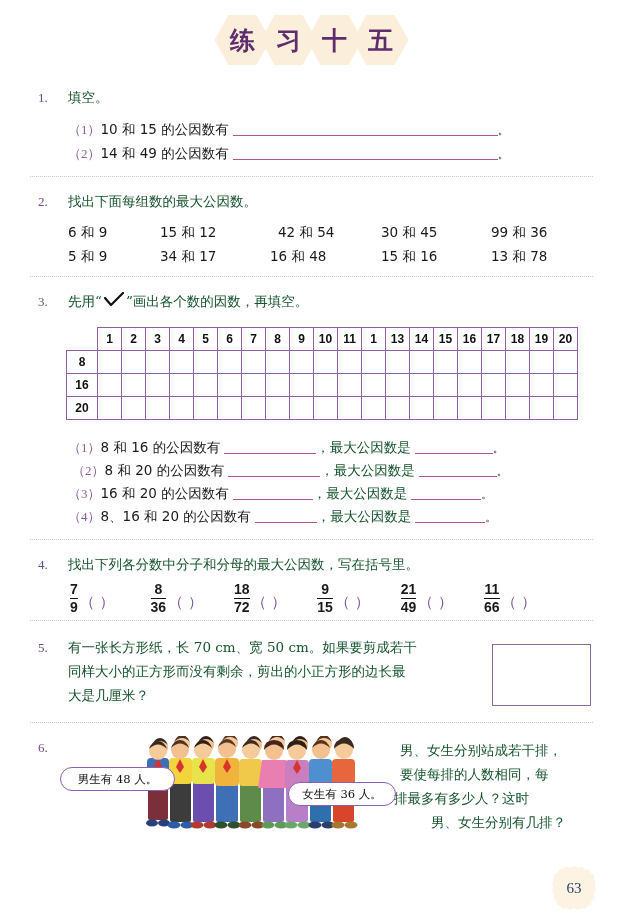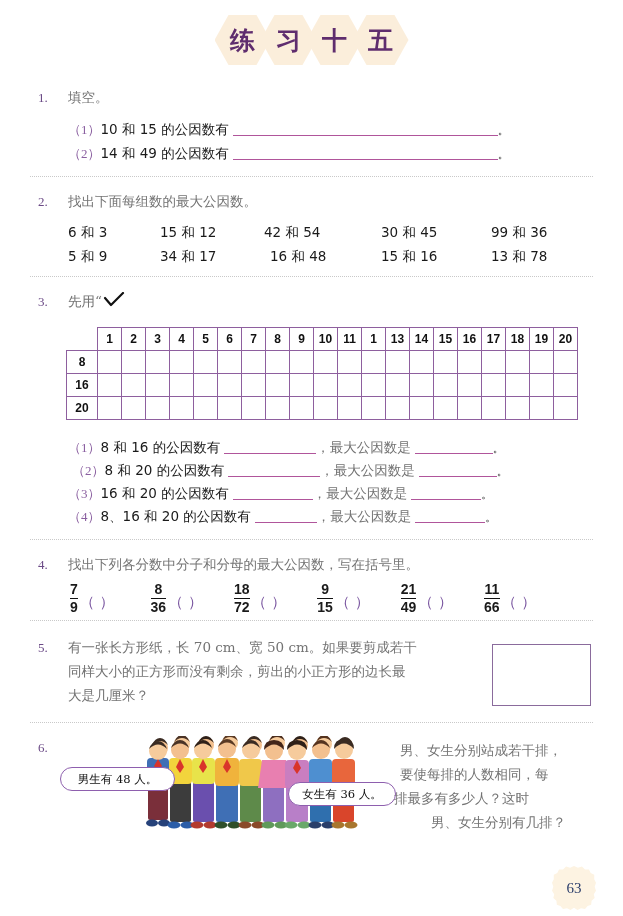--- a/index.html
+++ b/index.html
@@ -48,21 +48,21 @@
   }
   .zh {
     font-family: "DejaVu Sans", "Liberation Sans", sans-serif;
     font-size: 13.5px;
     color: #1a1a1a;
     white-space: nowrap;
   }
   .zh-serif {
     font-family: "DejaVu Serif", "Liberation Serif", serif;
     font-size: 13.5px;
-    color: #737373;
+    color: #14532d;
     white-space: nowrap;
   }
   .paren { color: #8a5fa0; font-size: 13px; }
 
   
   .rule {
     display: inline-block;
     border-bottom: 1.4px solid #b0559b;
     vertical-align: -2px;
   }
@@ -192,42 +192,43 @@
 <div class="abs" style="left:68px; top:144px; white-space:nowrap;">
   <span class="paren">（2）</span><span class="zh">14 和 49 的公因数有</span>
   <span class="rule" style="width:265px;"></span><span class="circ">。</span>
 </div>
 
 <div class="sep" style="top:176px;"></div>
 
 <div class="abs qnum" style="left:38px; top:194px;">2.</div>
 <div class="abs zh-serif" style="left:68px; top:193px;">找出下面每组数的最大公因数。</div>
 
-<div class="abs zh" style="left:68px;  top:224px;">6 和 3</div>
+<div class="abs zh" style="left:68px;  top:224px;">6 和 9</div>
 <div class="abs zh" style="left:160px; top:224px;">15 和 12</div>
-<div class="abs zh" style="left:264px; top:224px;">42 和 54</div>
+<div class="abs zh" style="left:278px; top:224px;">42 和 54</div>
 <div class="abs zh" style="left:381px; top:224px;">30 和 45</div>
 <div class="abs zh" style="left:491px; top:224px;">99 和 36</div>
 
 <div class="abs zh" style="left:68px;  top:248px;">5 和 9</div>
 <div class="abs zh" style="left:160px; top:248px;">34 和 17</div>
 <div class="abs zh" style="left:270px; top:248px;">16 和 48</div>
 <div class="abs zh" style="left:381px; top:248px;">15 和 16</div>
 <div class="abs zh" style="left:491px; top:248px;">13 和 78</div>
 
 <div class="sep" style="top:276px;"></div>
 
 <div class="abs qnum" style="left:38px; top:294px;">3.</div>
 <div class="abs" style="left:68px; top:292px; white-space:nowrap; display:flex; align-items:center;">
   <span class="zh-serif">先用“</span>
   <span style="display:inline-block; margin:0 1px;">
     <svg width="22" height="16" viewBox="0 0 22 16">
         <path d="M2 6 L8 13 L20 1" stroke="#111" stroke-width="2.2" fill="none" stroke-linecap="round" stroke-linejoin="round"></path>
       </svg>
   </span>
+  <span class="zh-serif">”画出各个数的因数，再填空。</span>
 </div>
 
 <table class="grid" style="left:66px; top:327px;">
   <tbody>
     <tr>
       <td class="rowhdr corner"></td>
       <td>1</td>
       <td>2</td>
       <td>3</td>
       <td>4</td>

